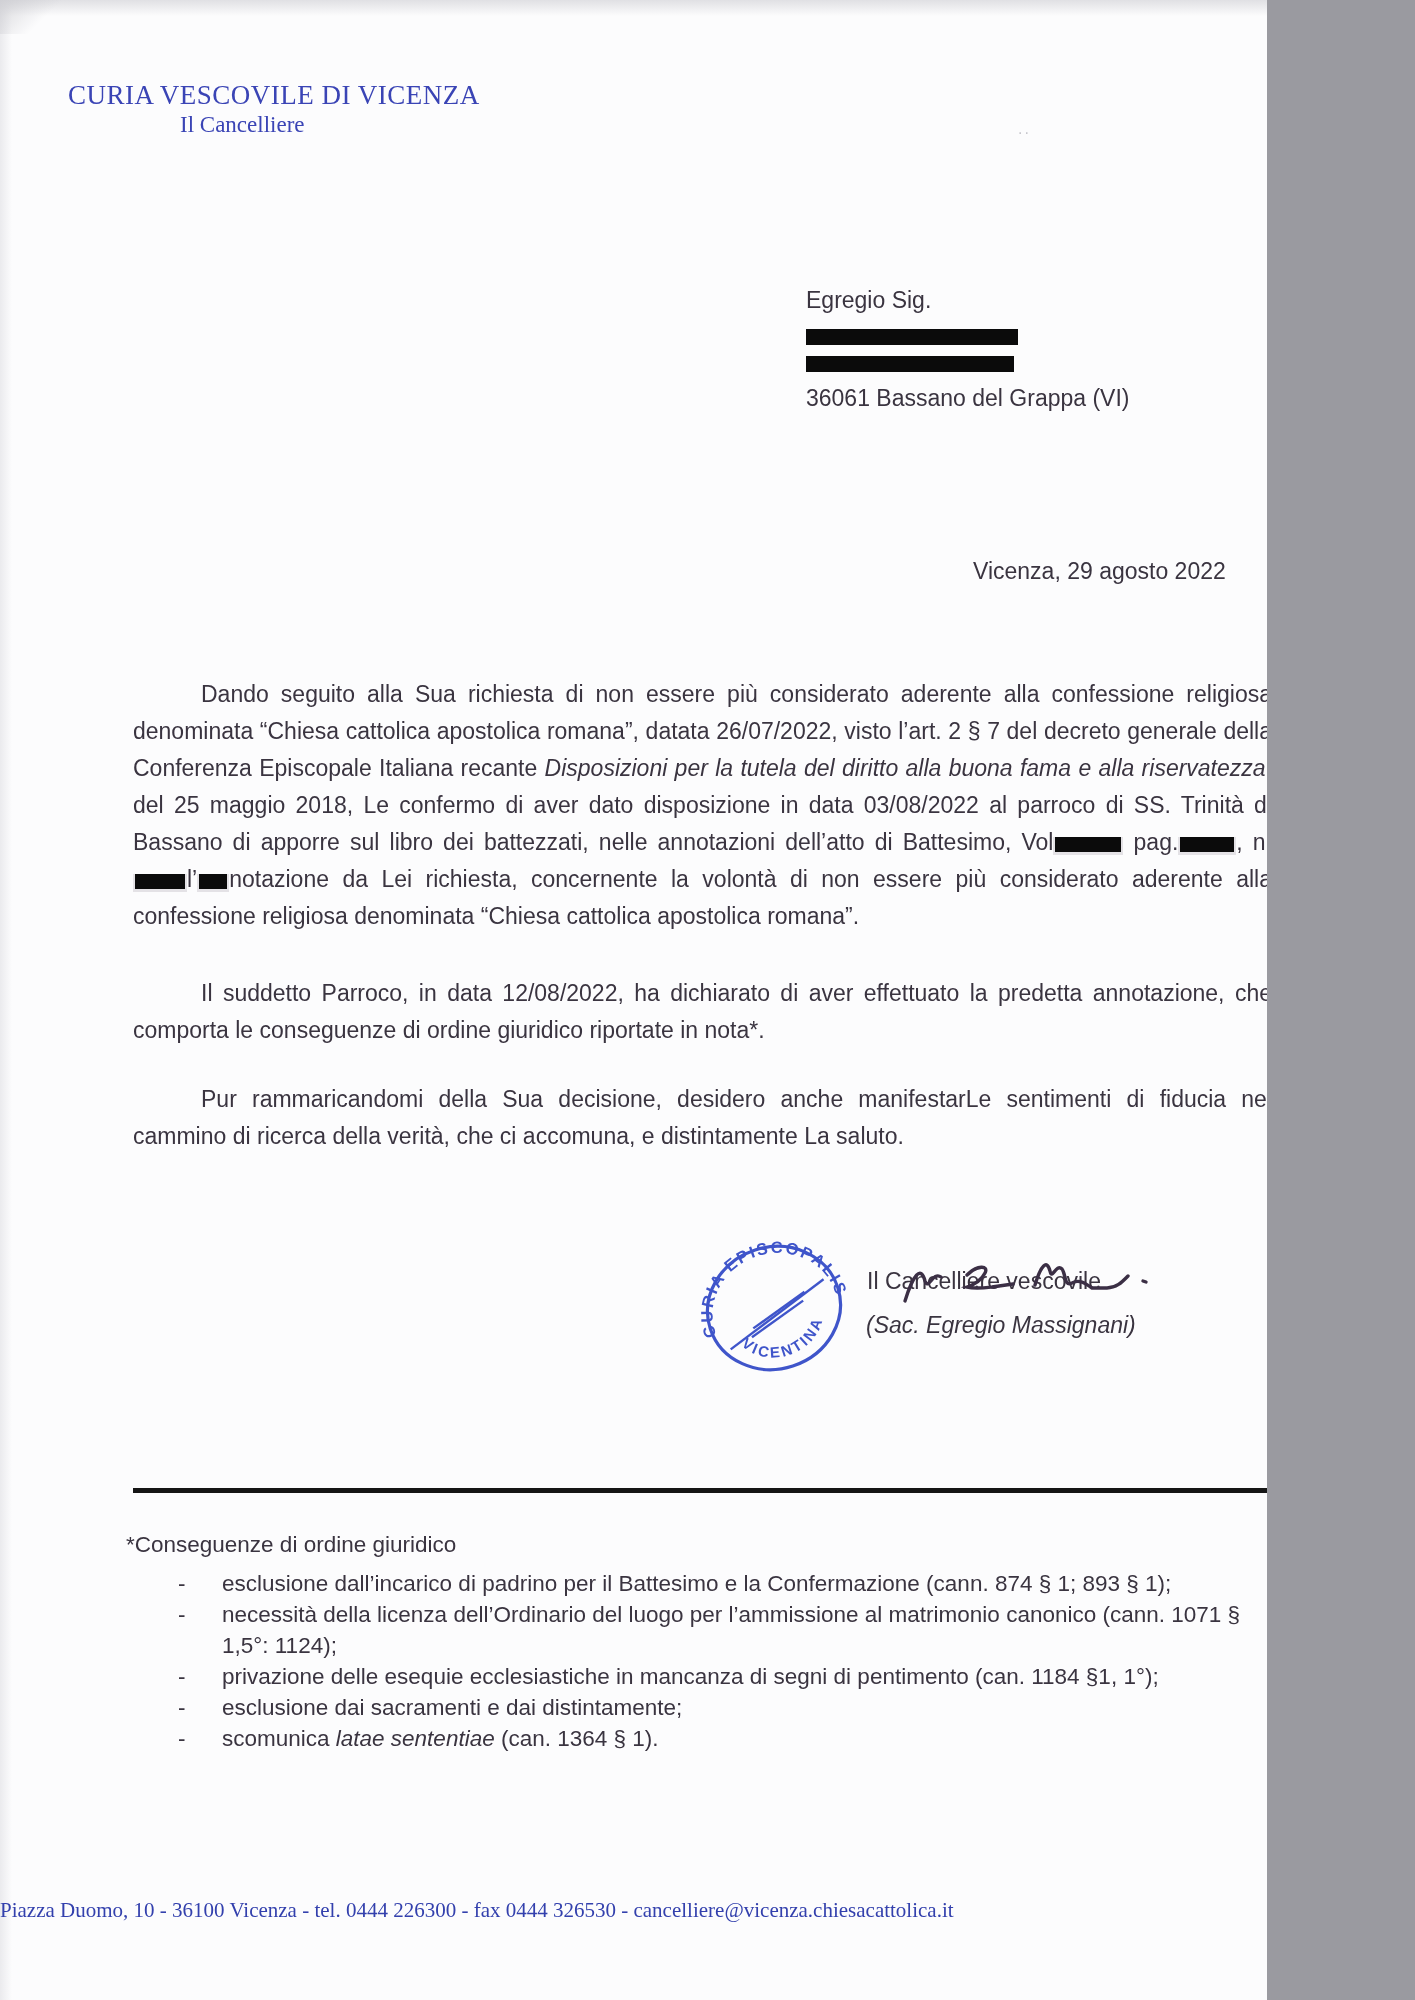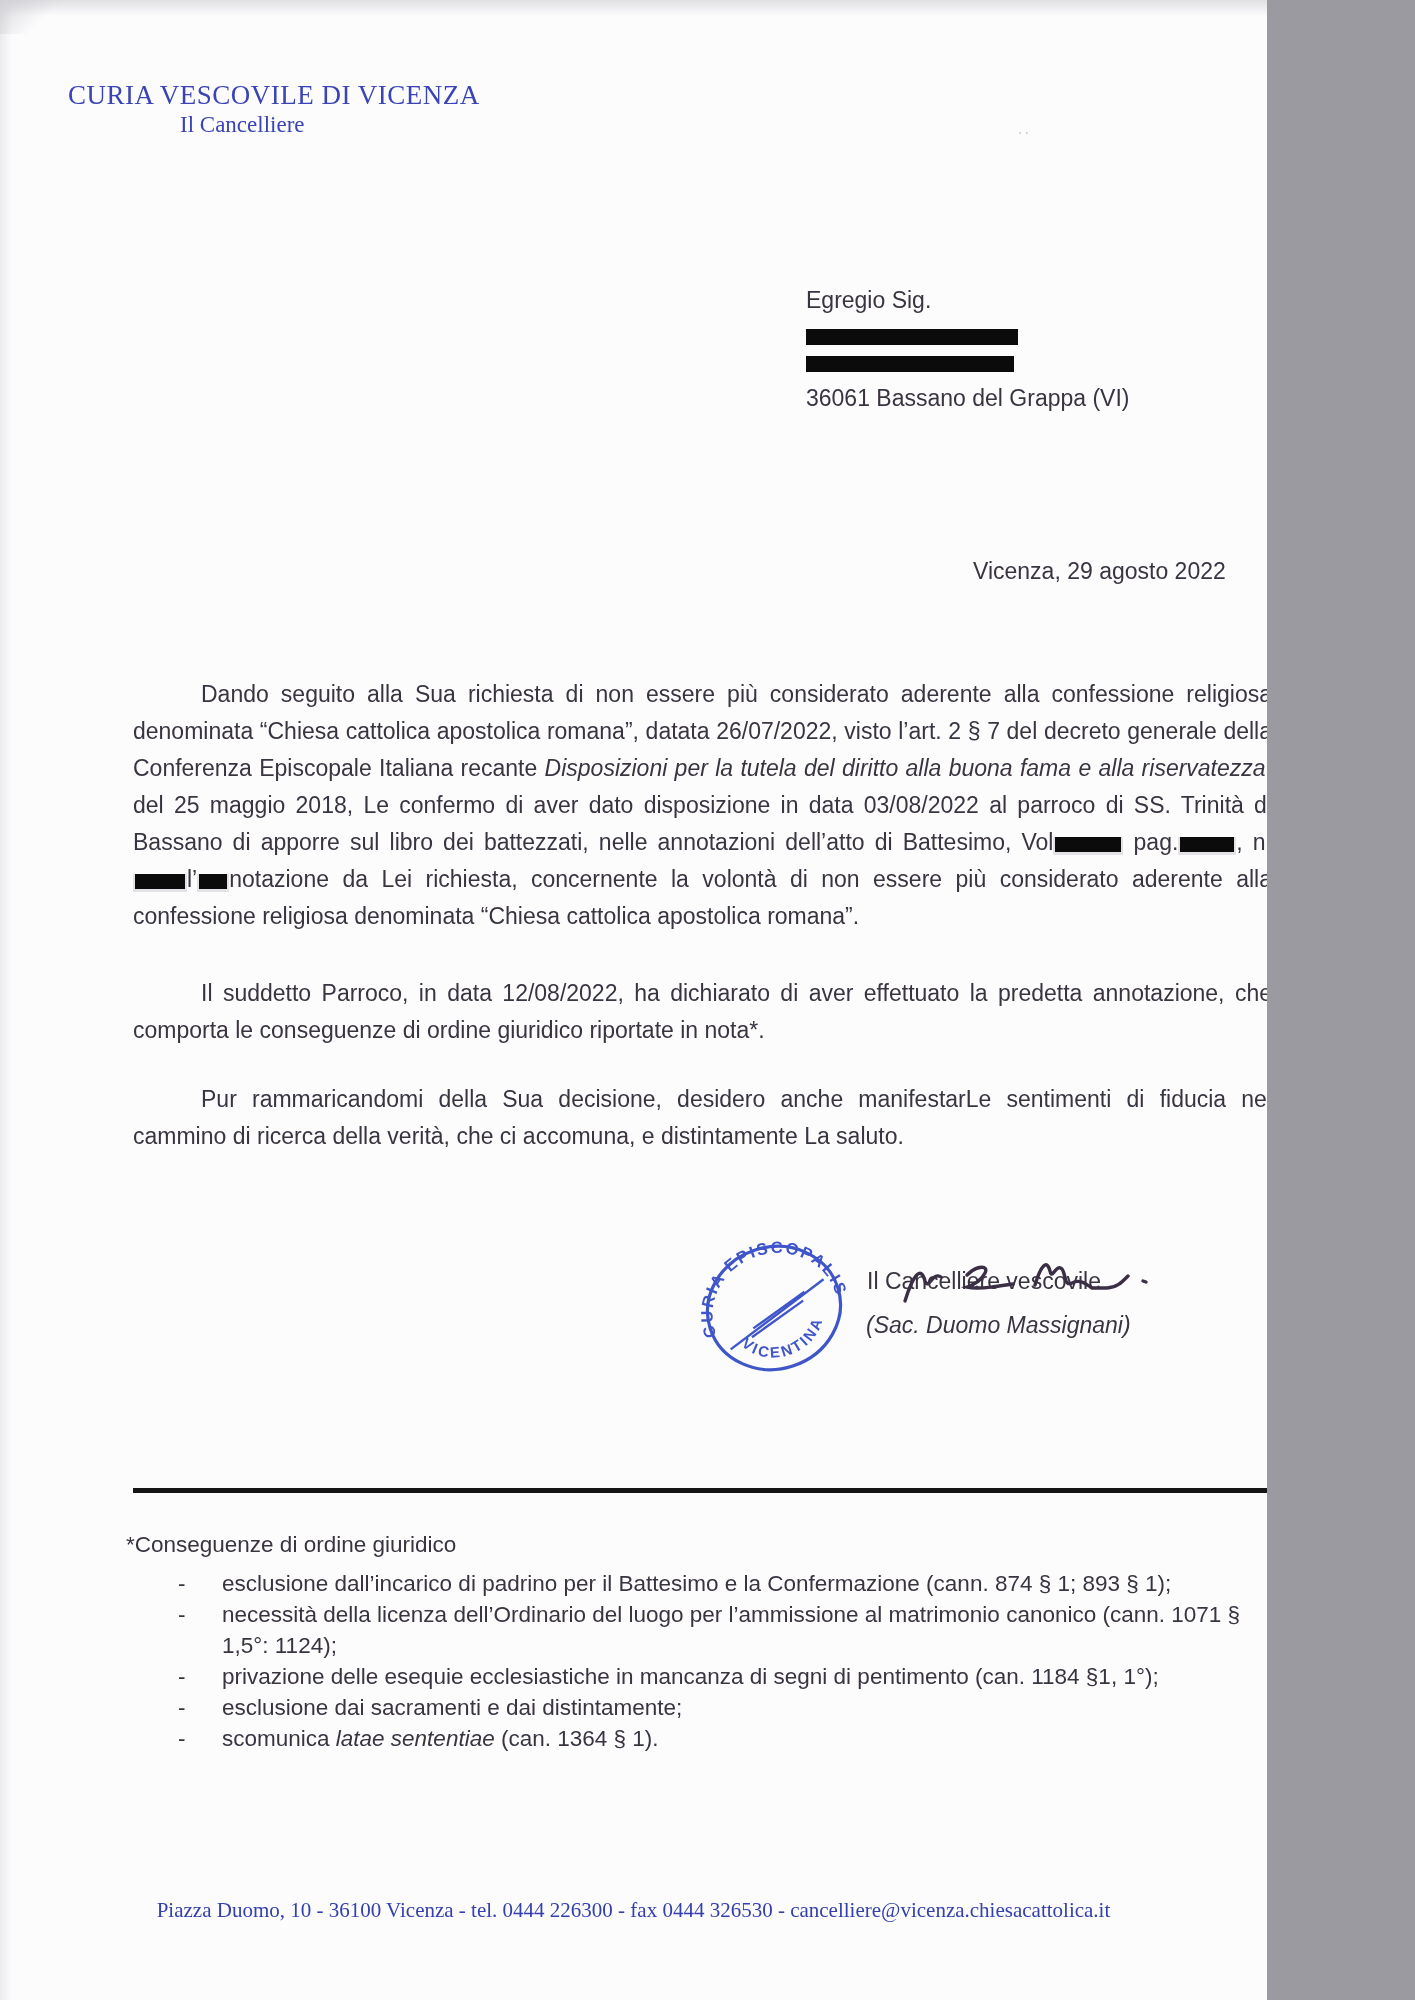--- a/index.html
+++ b/index.html
@@ -59,21 +59,21 @@
 
   .rule{position:absolute;left:133px;top:1488px;width:1140px;height:5px;background:#151515;}
 
   .notes{position:absolute;left:126px;top:1528px;width:1145px;font-size:22.5px;line-height:31px;}
   .notes-heading{margin:1px 0 8px 0;}
   .note-item{display:flex;margin:0;}
   .note-dash{width:44px;padding-left:52px;flex:none;}
   .note-text{flex:1;}
 
   .footer{
-    position:absolute;left:0;right:0;top:1898px;text-align:center;
+    position:absolute;left:0;right:0;top:1898px;text-align:left;
     font-family:"Liberation Serif",serif;font-size:21px;
   }
 </style>
 </head>
 <body>
 
 <div class="page">
   <div class="edge-top"></div>
   <div class="edge-left"></div>
   <div class="edge-corner"></div>
@@ -118,21 +118,21 @@
 
   <svg class="sig-svg" width="300" height="75" viewBox="0 0 300 75">
     <g stroke="#3b2f45" stroke-width="3.4" fill="none" stroke-linecap="round">
       <path d="M 10,58 C 18,32 26,22 30,38 C 33,48 38,28 46,34"></path>
       <path d="M 72,32 C 82,22 94,22 90,30 C 86,38 78,42 72,44 C 80,46 88,45 97,44 L 118,41"></path>
       <path d="M 140,42 C 146,22 152,16 155,28 C 157,38 161,20 167,26 C 171,31 169,44 177,40 C 184,36 190,40 197,45 L 212,45 C 222,45 228,38 233,33"></path>
       <path d="M 248,38 L 251,39"></path>
     </g>
   </svg>
 
-  <div class="sig-name">(Sac. Duomo Massignani)</div>
+  <div class="sig-name">(Sac. Egregio Massignani)</div>
 
   <div class="rule"></div>
 
   <div class="notes">
     <p class="notes-heading">*Conseguenze di ordine giuridico</p>
     <div class="note-item">
       <span class="note-dash">-</span>
       <span class="note-text"><span>esclusione dall’incarico di padrino per il Battesimo e la Confermazione (cann. 874 § 1; 893 § 1);</span><span class="it"></span><span></span></span>
     </div>
     <div class="note-item">

